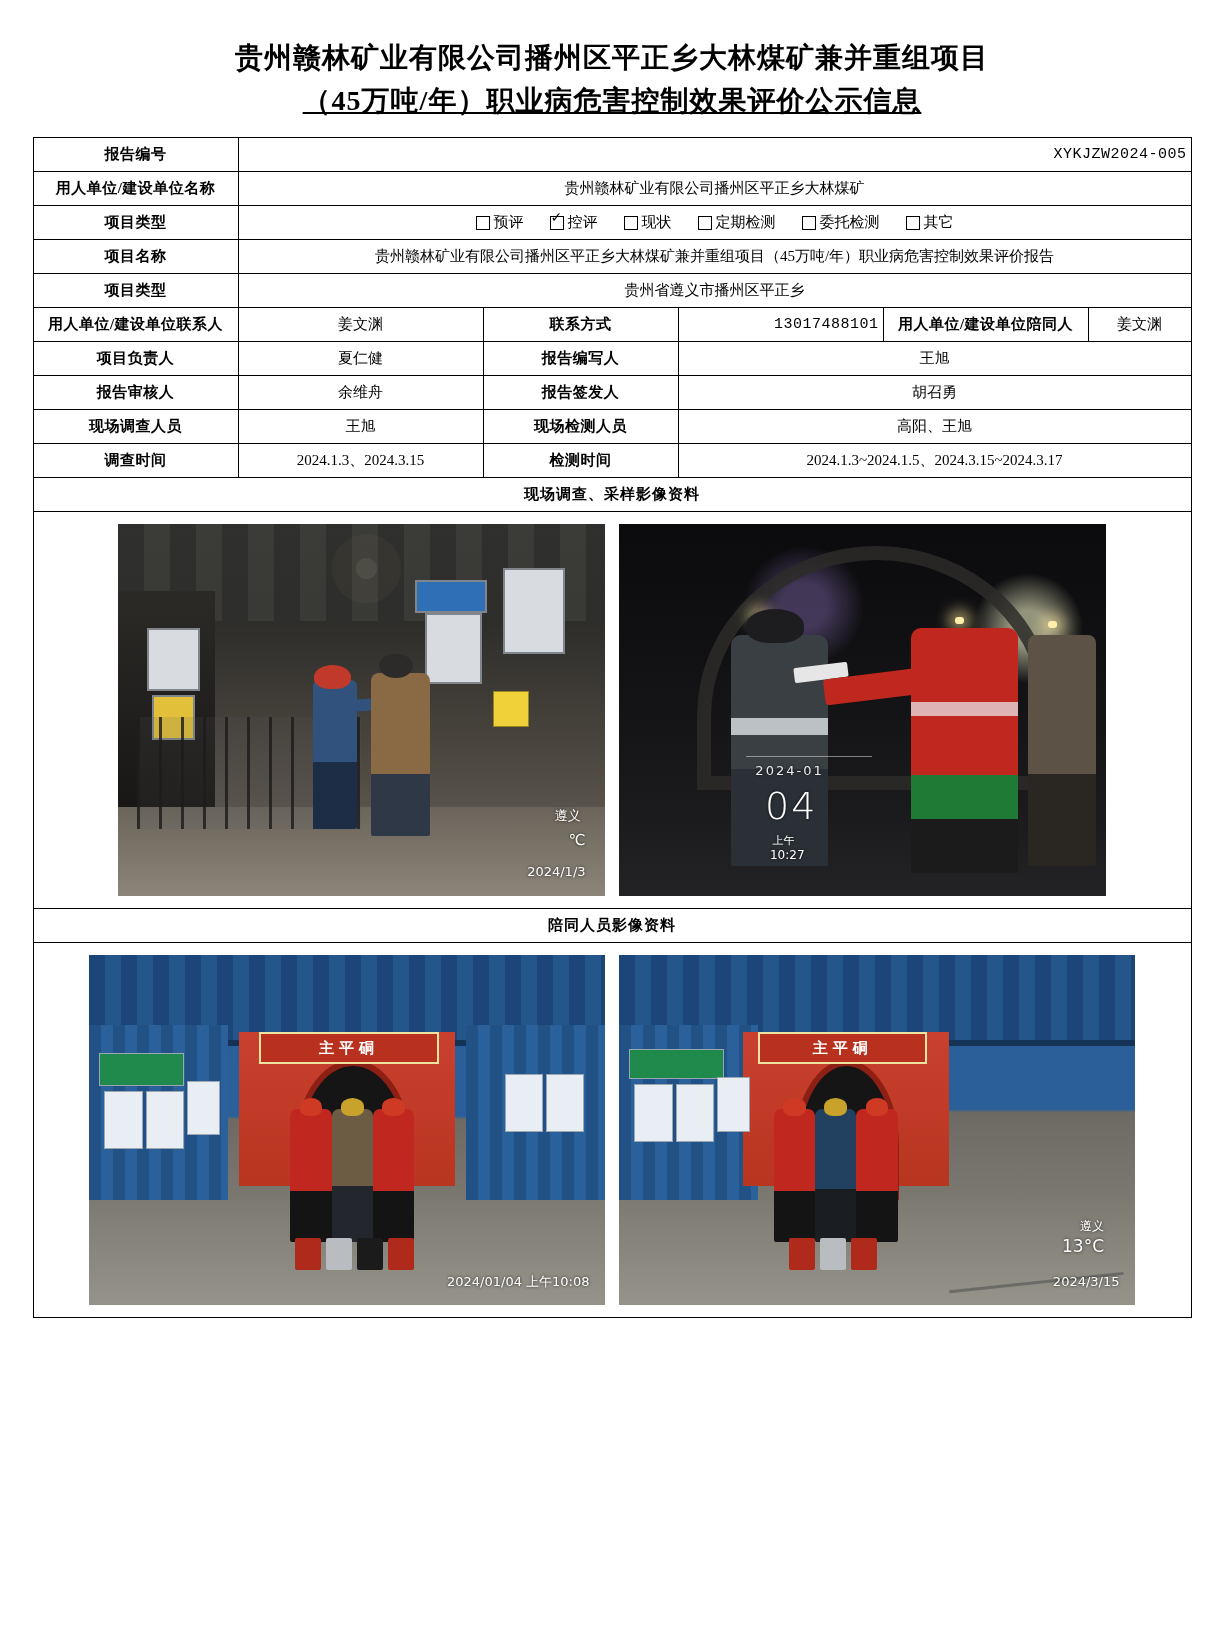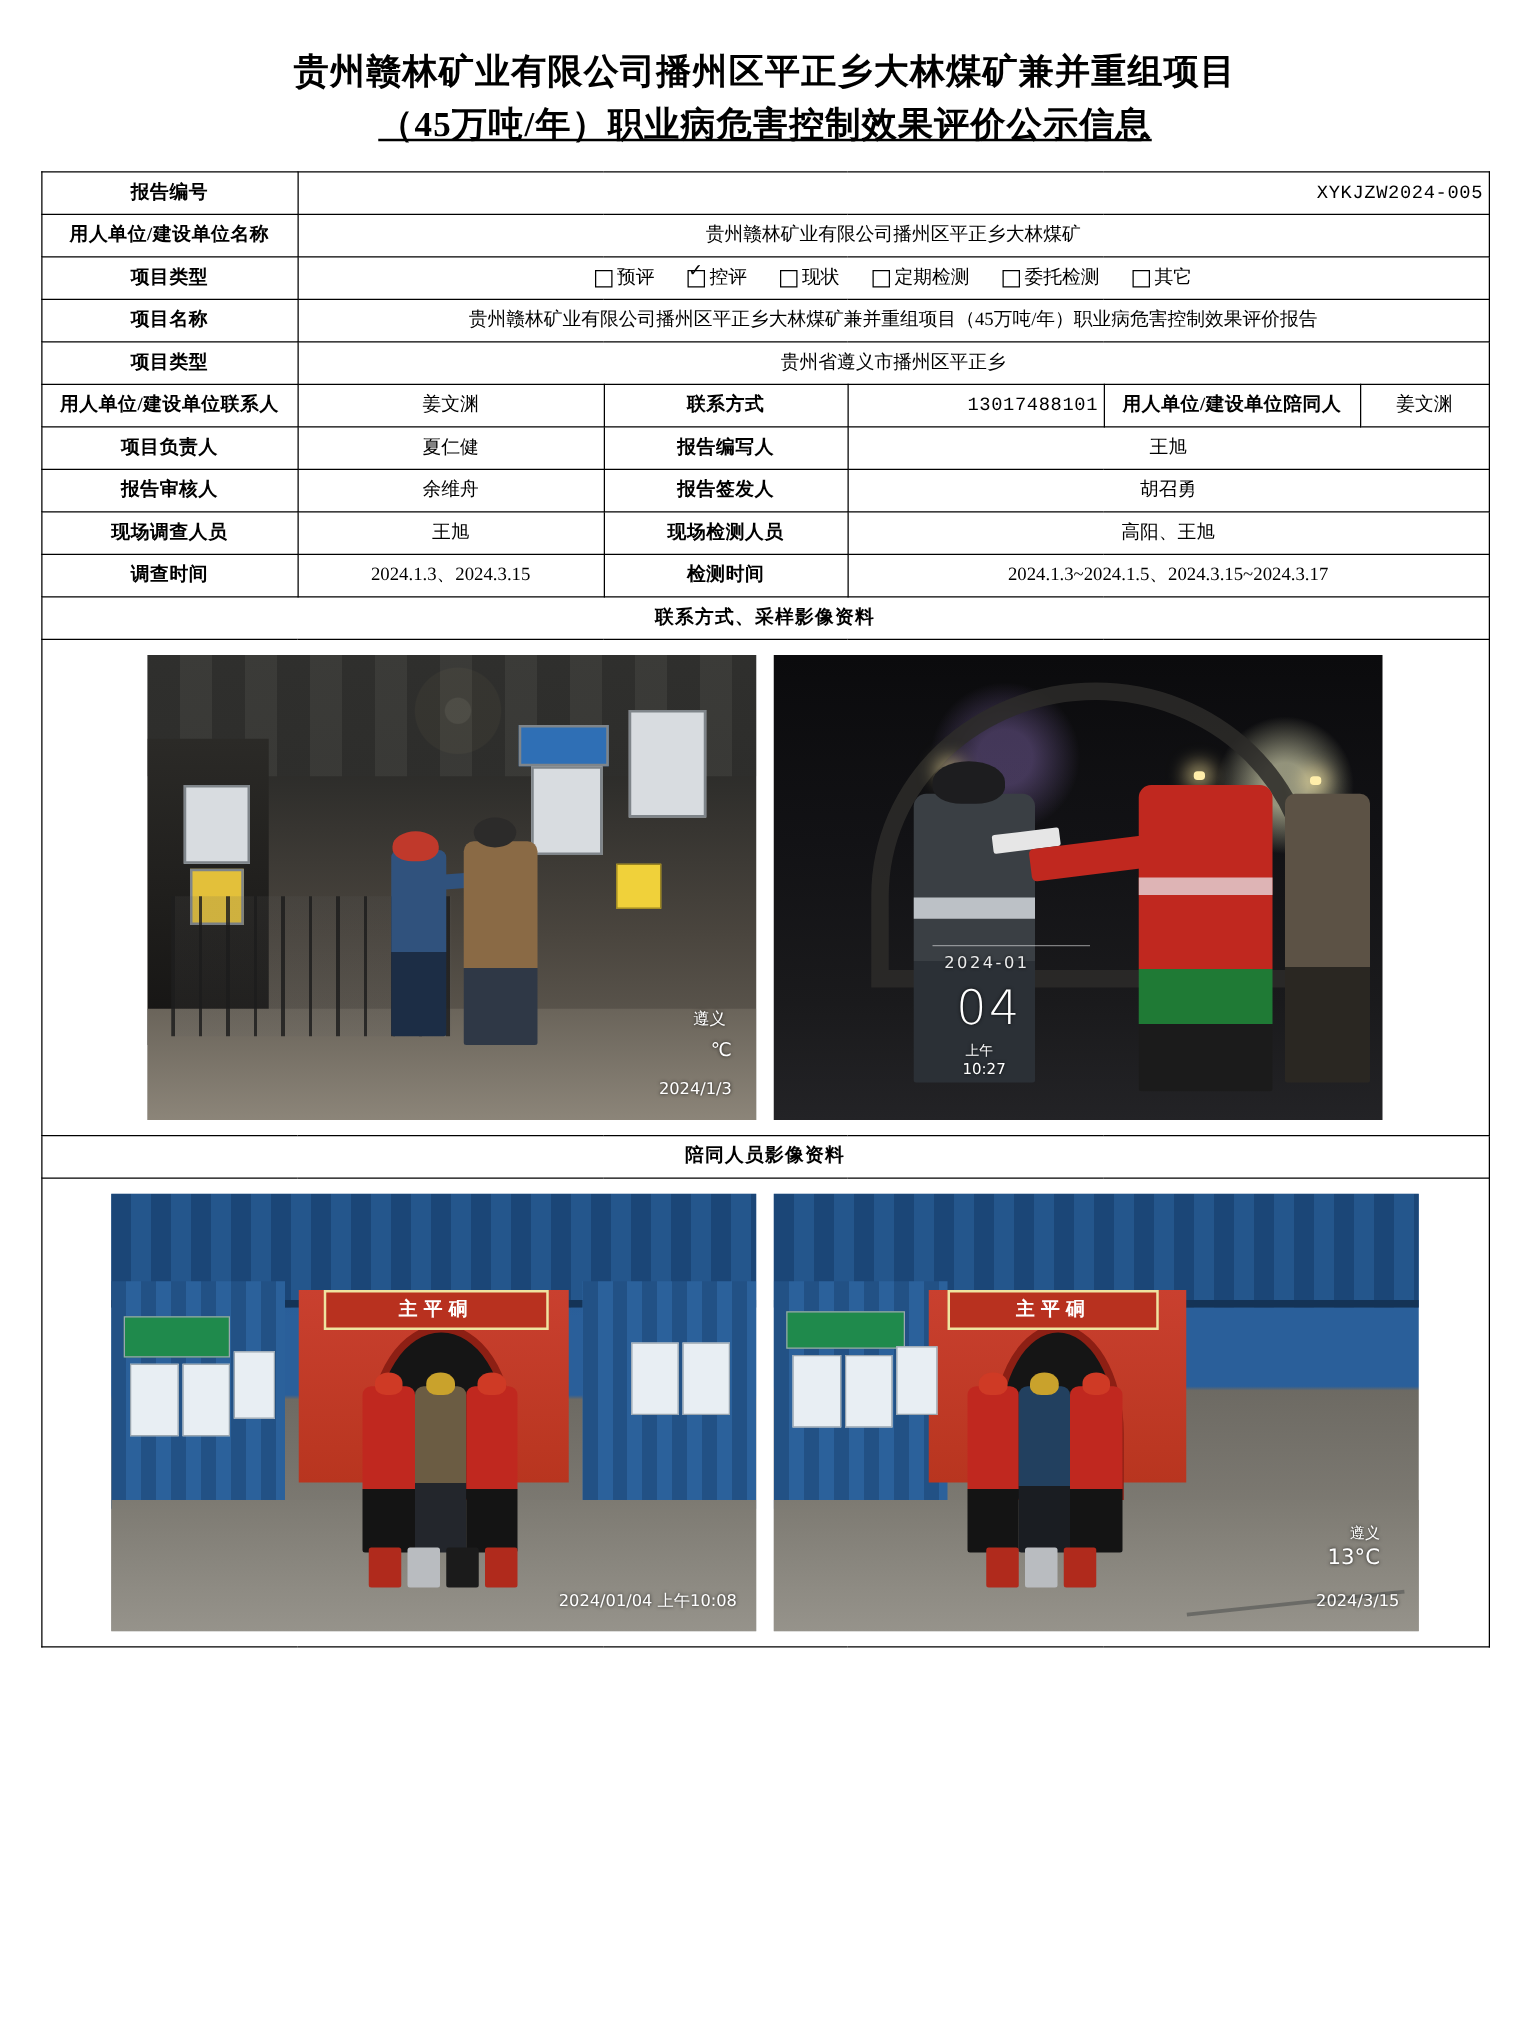--- a/index.html
+++ b/index.html
@@ -410,21 +410,21 @@
     </tr>
 
     <tr class="row-h">
       <td class="lbl">调查时间</td>
       <td class="val">2024.1.3、2024.3.15</td>
       <td class="lbl">检测时间</td>
       <td class="val" colspan="3">2024.1.3~2024.1.5、2024.3.15~2024.3.17</td>
     </tr>
 
     <tr class="row-h">
-      <td class="section-title" colspan="6">联系方式、采样影像资料</td>
+      <td class="section-title" colspan="6">现场调查、采样影像资料</td>
     </tr>
 
     <tr>
       <td class="photo-cell" colspan="6">
         <div class="photo-pair">
 
           <div class="photo p1">
             <div class="ceiling"></div>
             <div class="wallL"></div>
             <div class="board" style="left:6%;top:28%;width:10%;height:16%;"></div>

